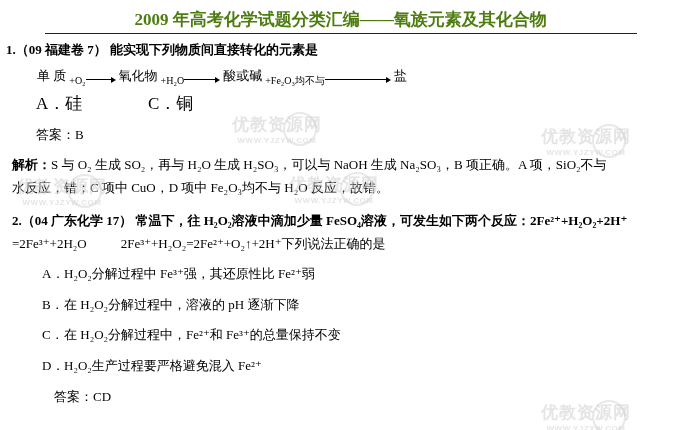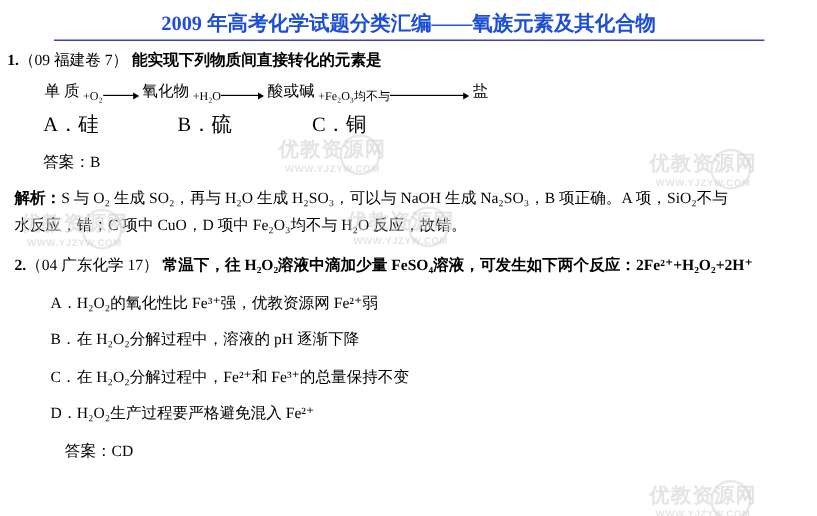--- a/index.html
+++ b/index.html
@@ -19,21 +19,21 @@
     position: relative;
     width: 681px;
     height: 430px;
     padding: 0;
     box-sizing: border-box;
   }
   .doc-title {
     text-align: center;
     font-size: 17px;
     font-weight: bold;
-    color: #1d4ed8;
+    color: #4d7c0f;
     letter-spacing: 0px;
     margin: 8px 0 2px 0;
     font-family: "Liberation Serif", "DejaVu Serif", serif;
   }
   .title-underline {
     width: 592px;
     height: 1px;
     background: #1111aa;
     margin: 0 auto 6px auto;
   }
@@ -43,21 +43,21 @@
     line-height: 1.5;
   }
   .q-head {
     font-size: 13px;
     margin-top: 4px;
   }
   .q-num {
     font-weight: bold;
   }
   .q-src {
-    font-weight: normal;
+    font-weight: bold;
   }
   .q-text {
     font-weight: bold;
   }
   .rxn-line {
     margin: 6px 0 4px 30px;
     font-size: 13px;
     white-space: nowrap;
     display: flex;
     align-items: flex-end;
@@ -231,42 +231,44 @@
         <span class="arrow-body">
             <span class="shaft" style="width:62px;"></span>
             <span class="head"></span>
           </span>
       </span>
       <span class="rxn-term">盐</span>
     </div>
 
     <div class="options-row">
       <span class="opt">A．硅</span>
-      <span class="opt">B．硫</span>
       <span class="opt">C．铜</span>
     </div>
 
     <div class="answer-line">
       <span>答案：</span><span>B</span>
     </div>
 
     <div class="analysis-line">
       <span class="lbl">解析：</span><span>S 与 O₂ 生成 SO₂，再与 H₂O 生成 H₂SO₃，可以与 NaOH 生成 Na₂SO₃，B 项正确。A 项，SiO₂不与</span>
     </div>
     <div class="analysis-cont">水反应，错；C 项中 CuO，D 项中 Fe₂O₃均不与 H₂O 反应，故错。</div>
   </div>
 
   <div class="q-block">
     <div class="q2-body">
       <span class="q-num">2.</span><span class="q-src">（04 广东化学 17）</span>
       <span class="q-text">常温下，往 H₂O₂溶液中滴加少量 FeSO₄溶液，可发生如下两个反应：2Fe²⁺+H₂O₂+2H⁺</span>
     </div>
-
-    <div class="choice">
-      <span class="cl">A．</span><span>H₂O₂的氧化性比 Fe³⁺强，优教资源网 Fe²⁺弱</span>
+    <div class="q2-line2">
+      <span>=2Fe³⁺+2H₂O</span><span class="q2-gap"></span><span>2Fe³⁺+H₂O₂=2Fe²⁺+O₂↑+2H⁺下列说法正确的是</span>
+    </div>
+
+    <div class="choice">
+      <span class="cl">A．</span><span>H₂O₂分解过程中 Fe³⁺强，其还原性比 Fe²⁺弱</span>
     </div>
     <div class="choice">
       <span class="cl">B．</span><span>在 H₂O₂分解过程中，溶液的 pH 逐渐下降</span>
     </div>
     <div class="choice">
       <span class="cl">C．</span><span>在 H₂O₂分解过程中，Fe²⁺和 Fe³⁺的总量保持不变</span>
     </div>
     <div class="choice">
       <span class="cl">D．</span><span>H₂O₂生产过程要严格避免混入 Fe²⁺</span>
     </div>

